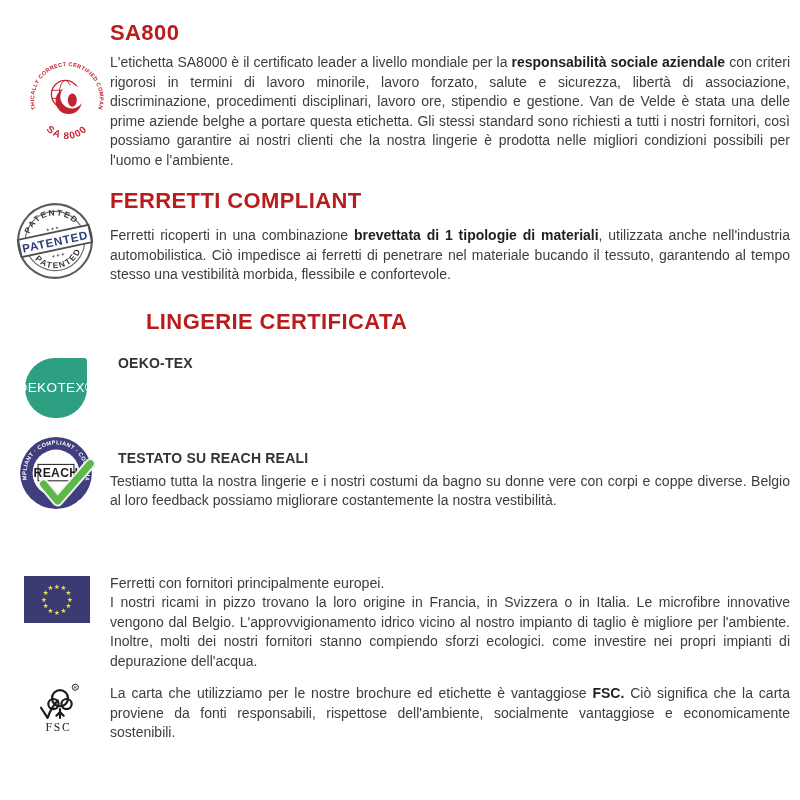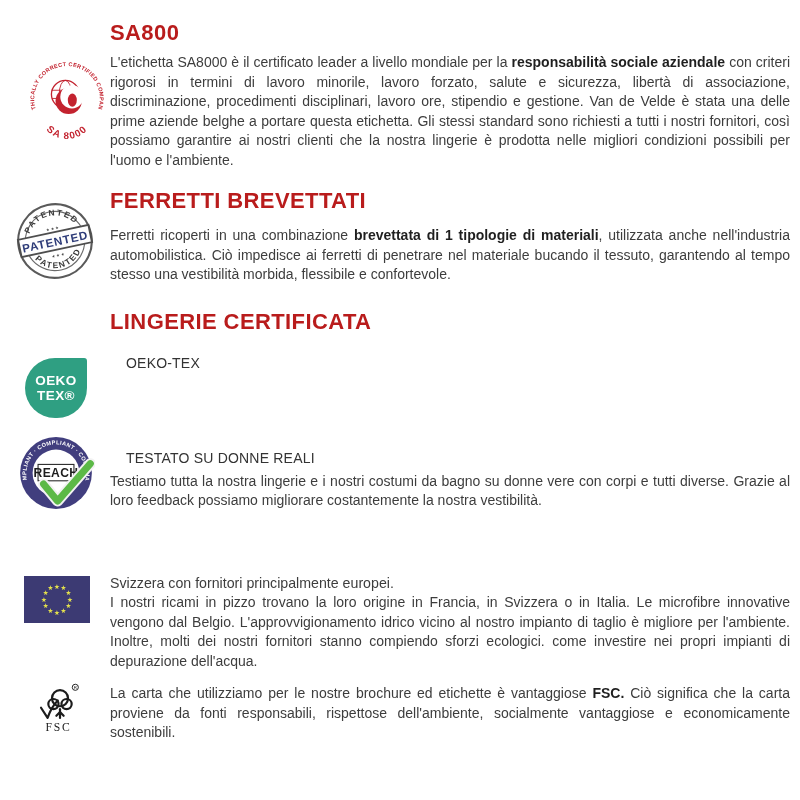--- a/index.html
+++ b/index.html
@@ -2,35 +2,35 @@
 <html><head>
 <meta charset="utf-8">
 <style>
   html,body{margin:0;padding:0;background:#ffffff;}
   body{width:800px;height:800px;overflow:hidden;font-family:"Liberation Sans",sans-serif;color:#3d3d3d;}
   .page{position:relative;width:800px;height:800px;box-sizing:border-box;padding-top:14px;background:#fff;}
   .section{display:flex;}
   .icon-col{width:110px;flex:0 0 110px;position:relative;}
   .text-col{flex:1;padding-right:10px;}
   h2.heading{font-size:22px;font-weight:bold;color:#b91c1c;letter-spacing:0.4px;margin:0 0 7px 0;}
-  .subheading{font-size:14px;font-weight:normal;color:#333;letter-spacing:0.2px;margin:0 0 6px 16px;}
+  .subheading{font-size:14px;font-weight:bold;color:#333;letter-spacing:0.2px;margin:0 0 6px 8px;}
   p.body{font-size:14px;line-height:19.5px;text-align:justify;margin:0;color:#3d3d3d;}
   p.body strong{color:#1f1f1f;}
   .mt-sa{margin-top:6px;}
   .mt-ferretti{margin-top:18px;}
-  .mt-lingerie{margin-top:24px;}
+  .mt-lingerie{margin-top:24px;padding-left:36px;}
   .mt-oeko{margin-top:13px;}
   .mt-reach{margin-top:18px;}
   .mt-europa{margin-top:62px;}
   .mt-fsc{margin-top:13px;}
   .sa-badge{display:block;margin:35px 0 0 26px;}
   .pat-stamp{display:block;margin:13px 0 0 8px;}
   .oeko-badge{width:62px;height:60px;margin:3px 0 0 25px;background:#2f9f82;border-radius:31px 3px 31px 31px;
-    display:flex;flex-direction:column;align-items:center;justify-content:center;
-    color:#fff;font-weight:bold;font-size:13.5px;line-height:15px;letter-spacing:0.4px;text-align:center;}
+    display:flex;align-items:center;justify-content:center;
+    color:#fff;font-weight:normal;font-size:13.5px;line-height:15px;letter-spacing:0.4px;text-align:center;}
   .reach-badge{display:block;margin:-2px 0 0 17px;}
   .eu-flag{display:block;margin:2px 0 0 24px;}
   .fsc-logo{display:block;margin:-4px 0 0 38px;}
   .testato-head{margin-top:14px;}
   .testato-para{margin-top:24px;}
   .intro-line{font-size:14.2px;line-height:19.5px;margin:0;color:#3d3d3d;}
 </style>
 </head>
 <body>
 
@@ -81,21 +81,21 @@
             <textPath href="#pat-bot-arc" startOffset="50%" text-anchor="middle">PATENTED</textPath>
           </text>
           <text x="58" y="36" font-size="5" fill="#4a4a4a" text-anchor="middle">★ ★ ★</text>
           <text x="58" y="70" font-size="5" fill="#4a4a4a" text-anchor="middle">★ ★ ★</text>
           <rect x="13" y="39" width="90" height="22" fill="#fdfdfd" stroke="#4e4e4e" stroke-width="2.4"></rect>
           <text x="58" y="56" font-size="14.5" font-weight="bold" fill="#2c3a77" letter-spacing="1" text-anchor="middle">PATENTED</text>
         </g>
       </svg>
     </div>
     <div class="text-col">
-      <h2 class="heading" style="margin-bottom:12px;">FERRETTI BREVETTATI</h2>
+      <h2 class="heading" style="margin-bottom:12px;">FERRETTI COMPLIANT</h2>
       <p class="body"><span>Ferretti ricoperti in una combinazione </span><strong>brevettata di 1 tipologie di materiali</strong><span>, utilizzata anche nell'industria automobilistica. Ciò impedisce ai ferretti di penetrare nel materiale bucando il tessuto, garantendo al tempo stesso una vestibilità morbida, flessibile e confortevole.</span></p>
     </div>
   </div>
 
   <div class="section mt-lingerie">
     <div class="icon-col"></div>
     <div class="text-col">
       <h2 class="heading">LINGERIE CERTIFICATA</h2>
     </div>
   </div>
@@ -123,22 +123,22 @@
         <text font-size="7.2" font-weight="bold" fill="#ffffff" letter-spacing="0.5">
           <textPath href="#reach-arc" startOffset="50%" text-anchor="middle">COMPLIANT · COMPLIANT · COMPLIANT</textPath>
         </text>
         <rect x="27" y="39" width="46" height="21" fill="none" stroke="#2b2b2b" stroke-width="1.4"></rect>
         <text x="50" y="55.5" font-size="15.5" font-weight="bold" fill="#1d1d1d" letter-spacing="0.5" text-anchor="middle">REACH</text>
         <path d="M 34 64 L 52 86 L 94 38" fill="none" stroke="#f2f2f2" stroke-width="14" stroke-linecap="round" stroke-linejoin="round"></path>
         <path d="M 34 64 L 52 86 L 94 38" fill="none" stroke="#5cb947" stroke-width="9" stroke-linecap="round" stroke-linejoin="round"></path>
       </svg>
     </div>
     <div class="text-col">
-      <div class="subheading testato-head">TESTATO SU DONNE REALI</div>
-      <p class="body testato-para">Testiamo tutta la nostra lingerie e i nostri costumi da bagno su donne vere con corpi e tutti diverse. Grazie al loro feedback possiamo migliorare costantemente la nostra vestibilità.</p>
+      <div class="subheading testato-head">TESTATO SU REACH REALI</div>
+      <p class="body testato-para">Testiamo tutta la nostra lingerie e i nostri costumi da bagno su donne vere con corpi e coppe diverse. Belgio al loro feedback possiamo migliorare costantemente la nostra vestibilità.</p>
     </div>
   </div>
 
   <div class="section mt-europa">
     <div class="icon-col">
       <svg class="eu-flag" width="66" height="47" viewBox="0 0 66 47">
         <rect x="0" y="0" width="66" height="47" fill="#3c3a73"></rect>
         <g font-size="6.5" fill="#e3e04c" text-anchor="middle">
           <text x="33" y="12.7">★</text>
           <text x="39.5" y="14.4">★</text>
@@ -149,21 +149,21 @@
           <text x="33" y="38.7">★</text>
           <text x="26.5" y="37">★</text>
           <text x="21.7" y="32.2">★</text>
           <text x="20" y="25.7">★</text>
           <text x="21.7" y="19.2">★</text>
           <text x="26.5" y="14.4">★</text>
         </g>
       </svg>
     </div>
     <div class="text-col">
-      <p class="intro-line">Svizzera con fornitori principalmente europei.</p>
+      <p class="intro-line">Ferretti con fornitori principalmente europei.</p>
       <p class="body">I nostri ricami in pizzo trovano la loro origine in Francia, in Svizzera o in Italia. Le microfibre innovative vengono dal Belgio. L'approvvigionamento idrico vicino al nostro impianto di taglio è migliore per l'ambiente. Inoltre, molti dei nostri fornitori stanno compiendo sforzi ecologici. come investire nei propri impianti di depurazione dell'acqua.</p>
     </div>
   </div>
 
   <div class="section mt-fsc">
     <div class="icon-col">
       <svg class="fsc-logo" width="44" height="54" viewBox="0 0 60 74">
         <g fill="none" stroke="#1c1c1c" stroke-width="3" stroke-linecap="round" stroke-linejoin="round">
           <circle cx="30" cy="25" r="11"></circle>
           <circle cx="21" cy="33" r="7"></circle>

